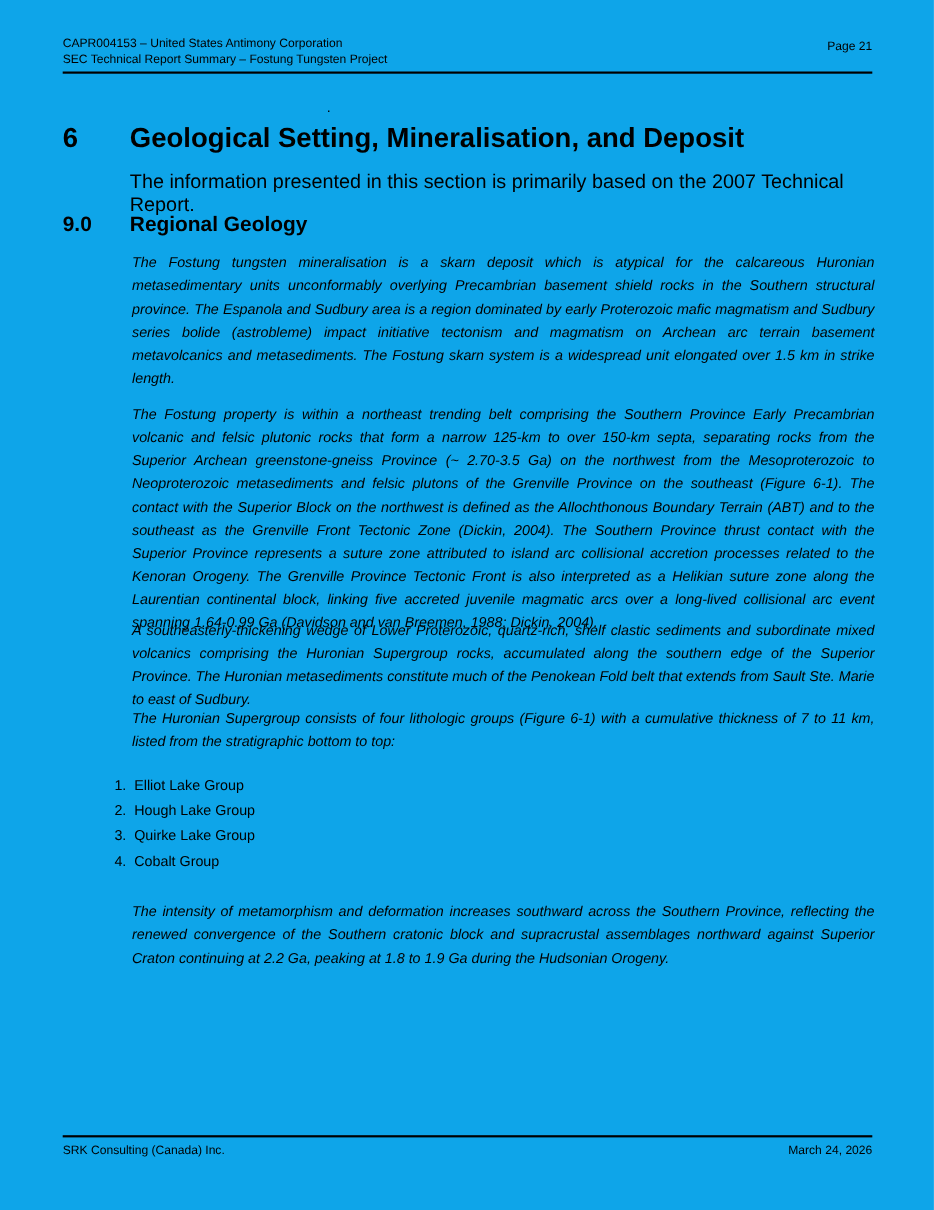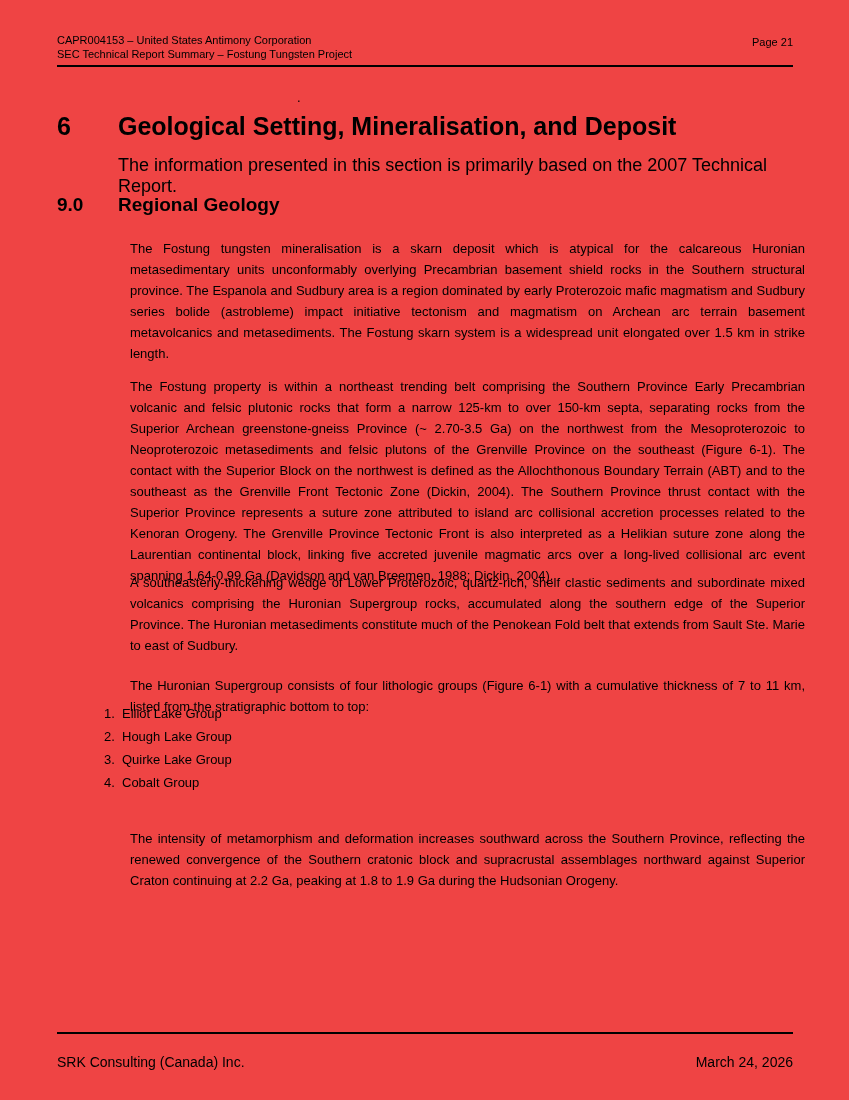--- a/index.html
+++ b/index.html
@@ -1,20 +1,20 @@
 <!DOCTYPE html>
 <html><head>
 <meta charset="utf-8">
 <style>
   html, body { margin: 0; padding: 0; background: #ffffff; }
   .page {
     position: relative;
     width: 849px;
     height: 1100px;
-    background: #ef4444;
+    background: #0ea5e9;
     color: #000000;
     font-family: "Liberation Sans", sans-serif;
     overflow: hidden;
   }
 
   
   .hdr {
     position: absolute;
     left: 57px;
     top: 33px;
@@ -72,26 +72,27 @@
     font-size: 18px;
     line-height: 21px;
   }
   .para {
     position: absolute;
     left: 118px;
     width: 675px;
     font-size: 13px;
     line-height: 21px;
     text-align: justify;
-    margin: 12px;
+    margin: 2px;
+    font-style: italic;
   }
   .p1 { top: 226px; }
   .p2 { top: 364px; }
   .p3 { top: 560px; }
-  .p4 { top: 663px; }
+  .p4 { top: 640px; }
   .p5 { top: 816px; }
 
   
   .glist {
     position: absolute;
     left: 104px;
     top: 702px;
     font-size: 13px;
   }
   .glist .li {
@@ -101,24 +102,24 @@
   }
   .glist .lnum { width: 18px; flex: 0 0 18px; }
 
   
   .ftr {
     position: absolute;
     left: 57px;
     top: 1032px;
     width: 736px;
     border-top: 2px solid #000;
-    padding-top: 22px;
+    padding-top: 6px;
     display: flex;
     justify-content: space-between;
-    font-size: 14px;
+    font-size: 11px;
     line-height: 13px;
   }
 </style>
 </head>
 <body>
 
 <div class="page">
 
   <div class="hdr">
     <div>CAPR004153 – United States Antimony Corporation</div>

